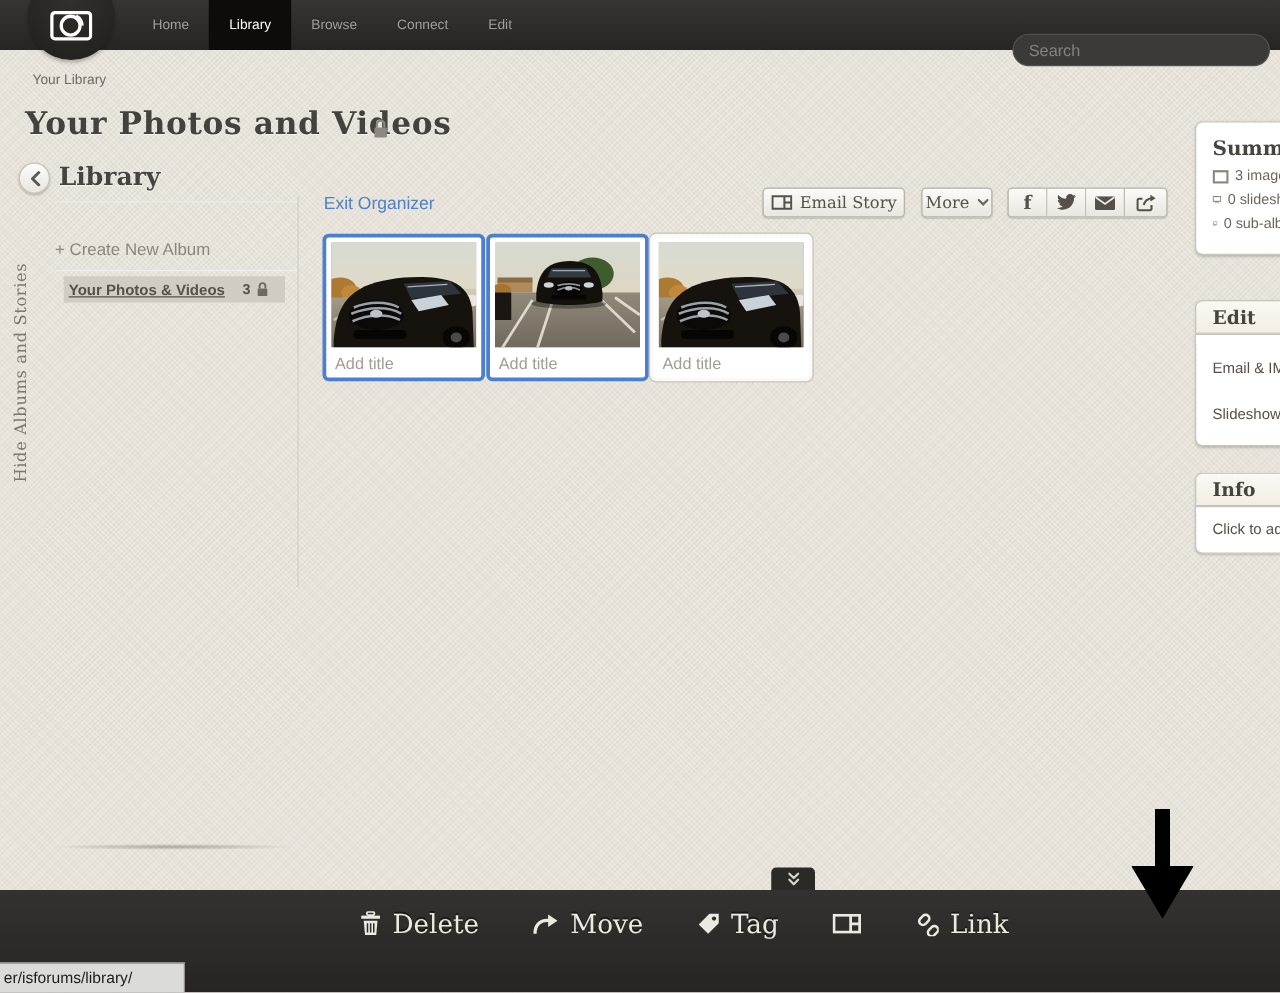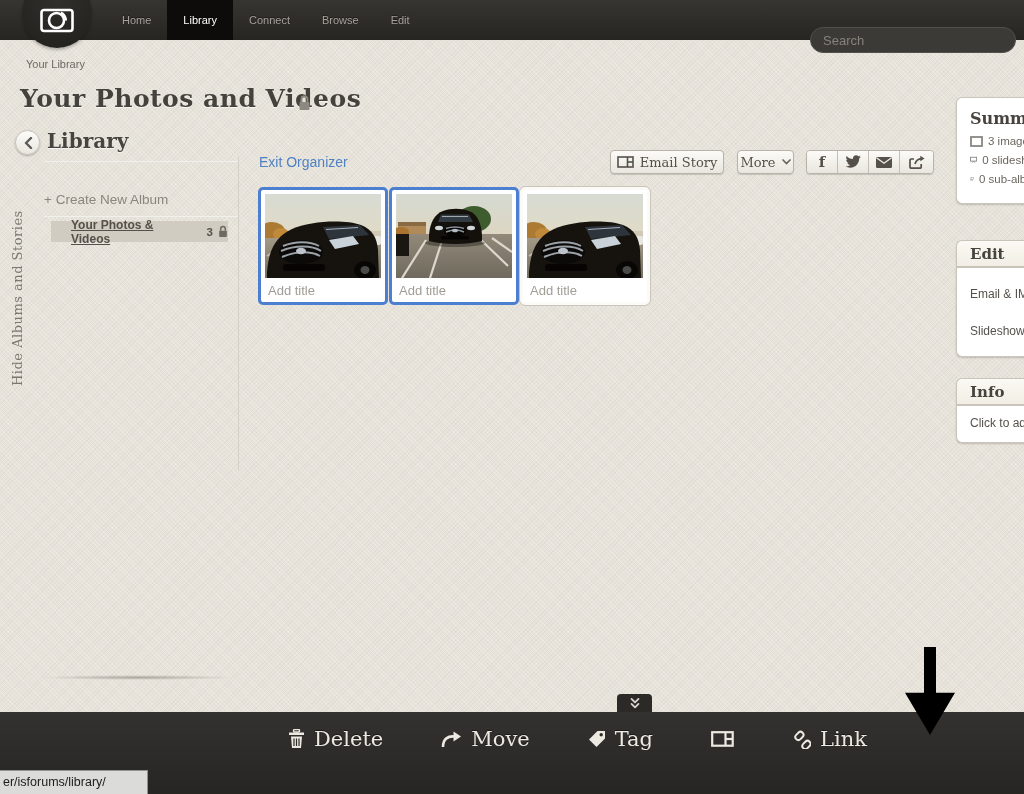--- a/index.html
+++ b/index.html
@@ -41,21 +41,21 @@
   .back-btn { position:absolute; left:15px; top:130px; width:25px; height:25px; border-radius:50%;
     background:linear-gradient(#fdfcfa,#e9e6df); border:1px solid #c6c2b8;
     box-shadow:0 1px 2px rgba(0,0,0,.25); cursor:pointer; display:flex; align-items:center; justify-content:center; }
   .sidebar-heading { position:absolute; left:47px; top:129px; font-family:"DejaVu Serif",serif;
     font-weight:bold; font-size:20px; color:#474440; text-shadow:0 1px 0 rgba(255,255,255,.6); }
   .sb-divider { position:absolute; left:44px; width:194px; height:1px; background:#d2cec3;
     border-bottom:1px solid rgba(255,255,255,.7); }
   .create-album { position:absolute; left:44px; top:192px; font-size:13.5px; color:#8a867e; cursor:pointer; }
   .album-row { position:absolute; left:51px; top:221px; width:177px; height:21px; background:#d1ccc1;
     display:flex; align-items:center; cursor:pointer; }
-  .album-row .lbl { font-size:12px; font-weight:bold; color:#55514a; text-decoration:underline; margin-left:20px; }
+  .album-row .lbl { font-size:12px; font-weight:bold; color:#55514a; text-decoration:underline; margin-left:4px; }
   .album-row .cnt { font-size:11.5px; font-weight:bold; color:#55514a; margin-left:14px; }
   .album-row .lk  { margin-left:5px; display:flex; }
   .sb-vborder { position:absolute; left:238px; top:157px; width:1px; height:313px; background:#d4d0c6; }
   .hide-label { position:absolute; left:10px; top:194px; height:192px; writing-mode:vertical-rl;
     transform:rotate(180deg); font-family:"DejaVu Serif",serif; font-size:13px; color:#7b776e;
     letter-spacing:.5px; cursor:pointer; white-space:nowrap; }
   .sb-shadow { position:absolute; left:40px; top:675px; width:196px; height:5px;
     background:radial-gradient(ellipse at 50% 50%, rgba(60,55,45,.35), rgba(60,55,45,0) 70%); }
   
   .exit-link { position:absolute; left:259px; top:154px; font-size:14px; color:#4e82c4; cursor:pointer; }
@@ -96,21 +96,21 @@
   .rlink { font-size:12px; color:#55514a; margin-bottom:23px; cursor:pointer; white-space:nowrap; }
   .info-hd { top:378px; }
   .info-bd { top:405px; height:38px; border-radius:0 0 0 6px; padding:10px 0 0 13px;
     font-size:12px; color:#55514a; white-space:nowrap; cursor:pointer; }
   
   .footer { position:absolute; left:0; top:712px; width:1024px; height:82px;
     background:linear-gradient(#343230,#272522); z-index:4; }
   .collapse-tab { position:absolute; left:617px; top:694px; width:35px; height:18px;
     background:#2c2a27; border-radius:4px 4px 0 0; display:flex; align-items:center;
     justify-content:center; cursor:pointer; z-index:5; }
-  .foot-row { position:absolute; left:288px; top:727px; display:flex; gap:58px; align-items:center; z-index:6; }
+  .foot-row { position:absolute; left:288px; top:727px; display:flex; gap:43px; align-items:center; z-index:6; }
   .foot-item { display:flex; align-items:center; gap:9px; cursor:pointer;
     font-family:"DejaVu Serif",serif; font-size:21px; color:#ece9e1;
     text-shadow:0 -1px 0 rgba(0,0,0,.5); white-space:nowrap; }
   .annotation-arrow { position:absolute; left:905px; top:647px; width:50px; height:88px; background:#000;
     clip-path:polygon(38% 0, 62% 0, 62% 52%, 100% 52%, 50% 100%, 0 52%, 38% 52%); z-index:9; }
   .status-tip { position:absolute; left:0; top:770px; width:148px; height:24px; background:#dbdbda;
     border-top:1px solid #919191; border-right:1px solid #919191; z-index:10;
     font-size:12.5px; color:#1d1d1d; padding:4px 0 0 3px; white-space:nowrap; overflow:hidden; }
 </style>
 </head>
@@ -122,22 +122,22 @@
   <div class="logo-badge">
     <svg width="34" height="27" viewBox="0 0 34 27">
       <rect x="1.5" y="4" width="31" height="21" rx="2.5" fill="none" stroke="#fff" stroke-width="2.6"></rect>
       <circle cx="16.5" cy="14.5" r="7.5" fill="none" stroke="#fff" stroke-width="2.6"></circle>
       <path d="M21,6.5 a9.5,9.5 0 0 1 5,8" fill="none" stroke="#fff" stroke-width="2"></path>
     </svg>
   </div>
   <div class="nav">
     <div class="nav-item">Home</div>
     <div class="nav-item active">Library</div>
+    <div class="nav-item">Browse</div>
     <div class="nav-item">Connect</div>
-    <div class="nav-item">Browse</div>
     <div class="nav-item">Edit</div>
   </div>
   <div class="searchbox">
     <input type="text" placeholder="Search" style="">
     <svg class="mag" width="15" height="15" viewBox="0 0 15 15">
       <circle cx="6" cy="6" r="4.2" fill="none" stroke="#cfccc5" stroke-width="1.8"></circle>
       <line x1="9.2" y1="9.2" x2="13.5" y2="13.5" stroke="#cfccc5" stroke-width="2"></line>
     </svg>
     <svg class="chev" width="10" height="6" viewBox="0 0 10 6">
       <path d="M1,1 L5,5 L9,1" fill="none" stroke="#8a8780" stroke-width="1.8" stroke-linecap="round"></path>

